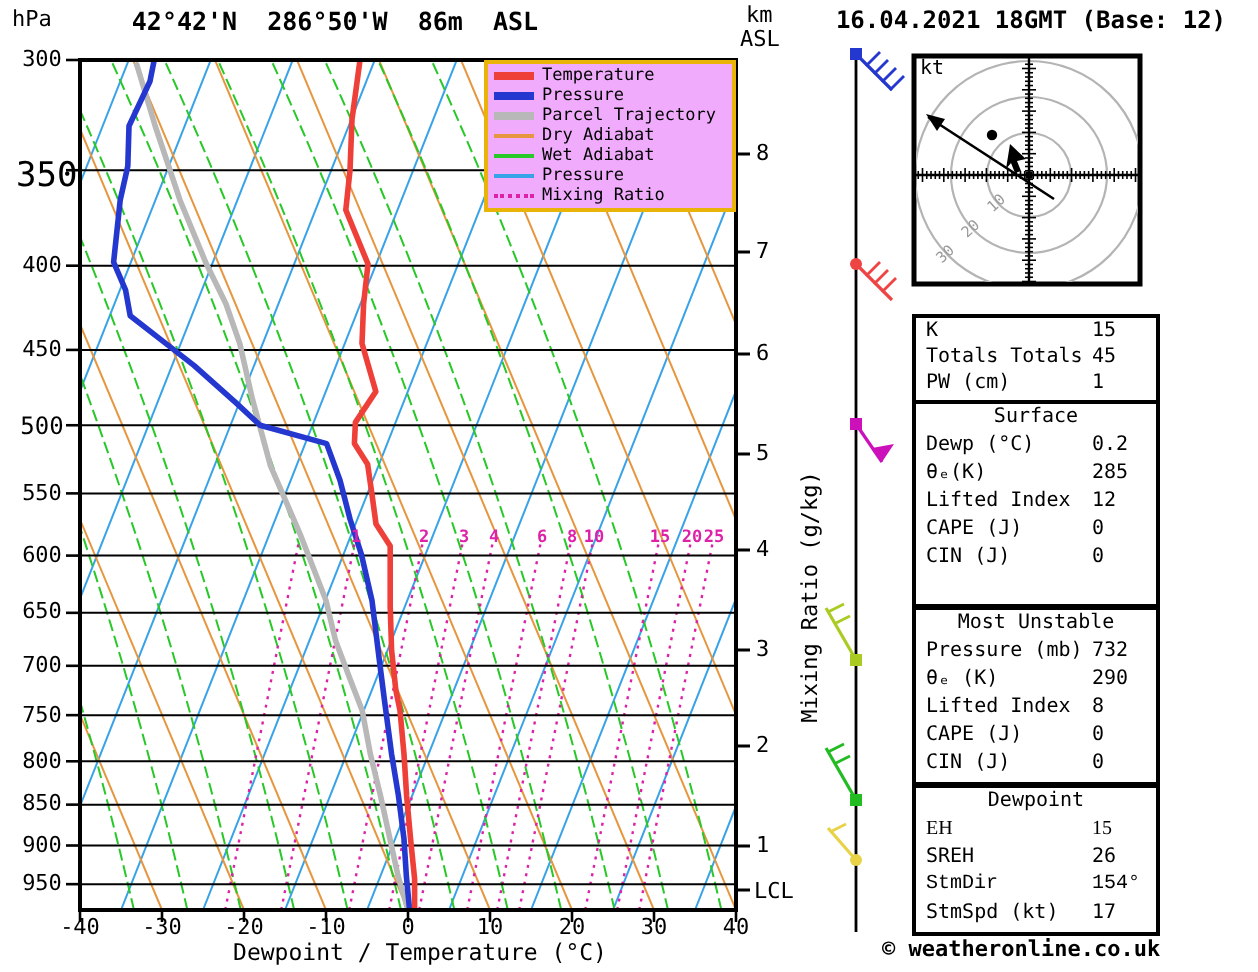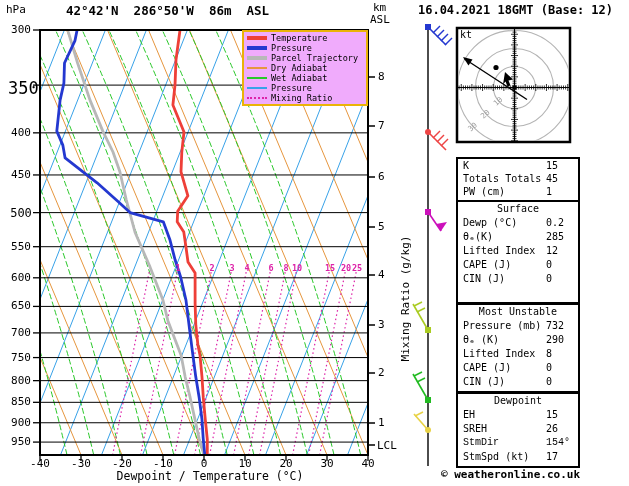--- a/index.html
+++ b/index.html
@@ -416,21 +416,21 @@
       <div class="statbox" style="top: 303px; height: 86px;">
         <div class="stathdr">Most Unstable</div>
         <div class="statrow" style="height: 14px; line-height: 14px;"><span>Pressure (mb)</span><span class="val">732</span></div>
         <div class="statrow" style="height: 14px; line-height: 14px;"><span>θₑ (K)</span><span class="val">290</span></div>
         <div class="statrow" style="height: 14px; line-height: 14px;"><span>Lifted Index</span><span class="val">8</span></div>
         <div class="statrow" style="height: 14px; line-height: 14px;"><span>CAPE (J)</span><span class="val">0</span></div>
         <div class="statrow" style="height: 14px; line-height: 14px;"><span>CIN (J)</span><span class="val">0</span></div>
       </div>
       <div class="statbox" style="top: 392px; height: 72px;">
         <div class="stathdr">Dewpoint</div>
-        <div class="statrow" style="height: 14px; line-height: 14px;"><span>EH</span><span class="val">15</span></div>
+        <div class="statrow" style="height: 14px; line-height: 14px; font-family: Liberation Serif, serif;"><span>EH</span><span class="val">15</span></div>
         <div class="statrow" style="height: 14px; line-height: 14px;"><span>SREH</span><span class="val">26</span></div>
         <div class="statrow" style="height: 14px; line-height: 14px; font-family: Liberation Mono, monospace;"><span>StmDir</span><span class="val">154°</span></div>
         <div class="statrow" style="height: 14px; line-height: 14px;"><span>StmSpd (kt)</span><span class="val">17</span></div>
       </div>
     </div>
 
   <div class="abs bold" style="left:441px;top:468px;font-size:11px;">© weatheronline.co.uk</div>
 </div>
 
 </body></html>

